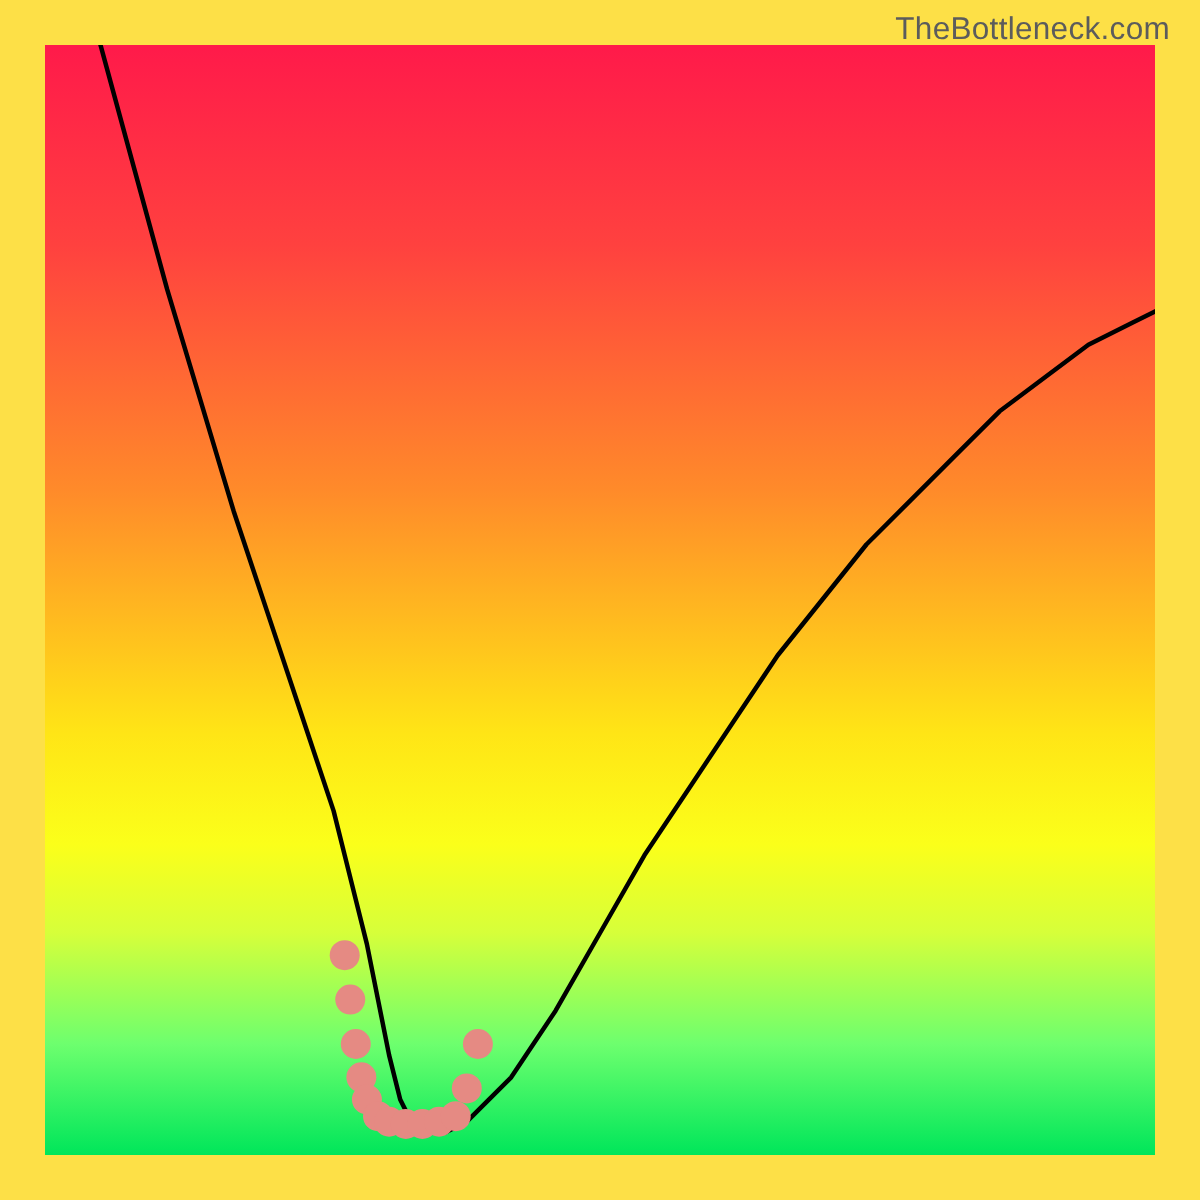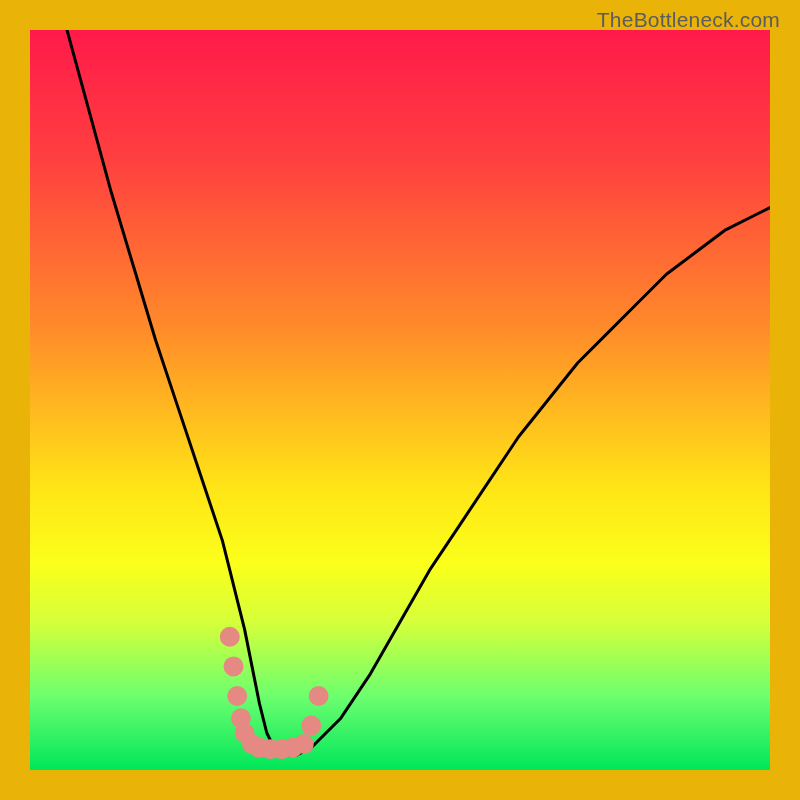--- a/index.html
+++ b/index.html
@@ -10,21 +10,21 @@
     background: #000;
     overflow: hidden;
     font-family: Arial, Helvetica, sans-serif;
   }
   .frame {
     position: absolute;
     left: 0;
     top: 0;
     width: 800px;
     height: 800px;
-    background: #eab308;
+    background: #fde047;
   }
   .plot-area {
     position: absolute;
     left: 30px;
     top: 30px;
     width: 740px;
     height: 740px;
   }
   .watermark {
     position: absolute;

